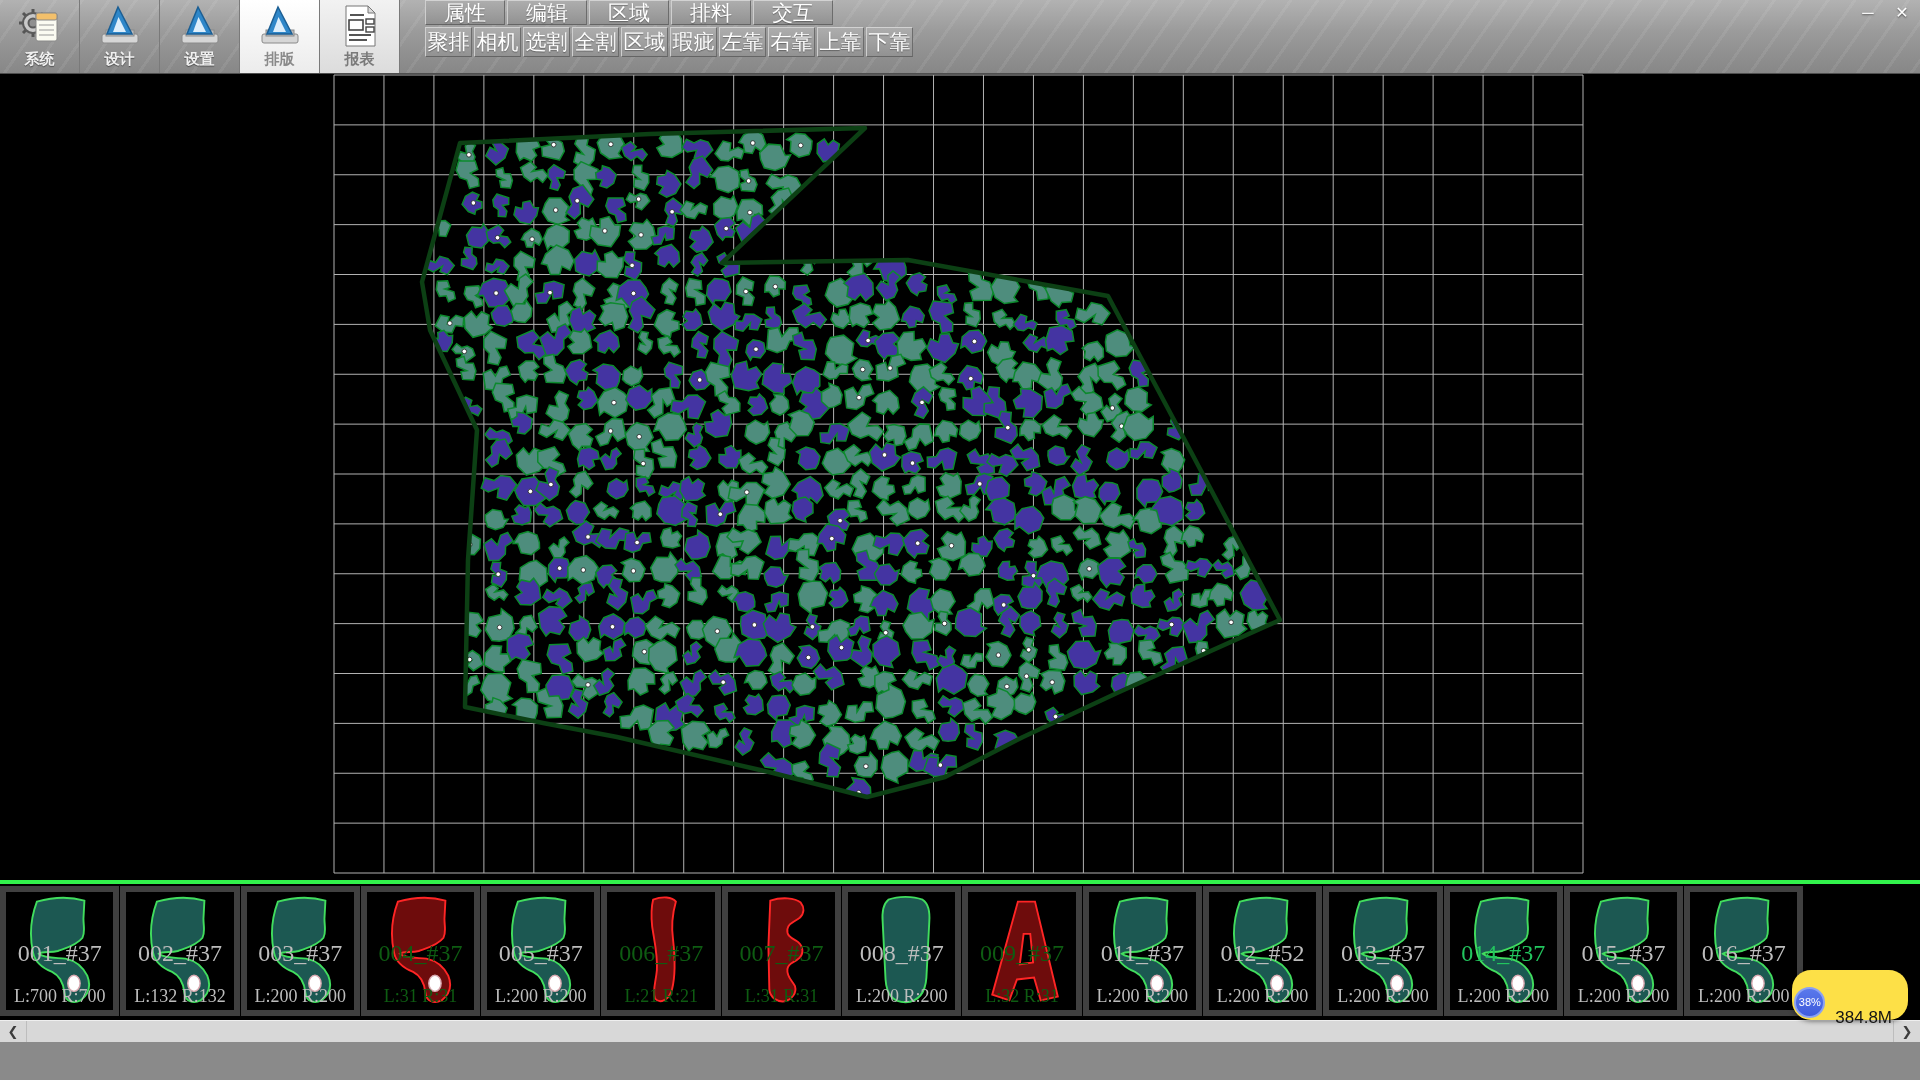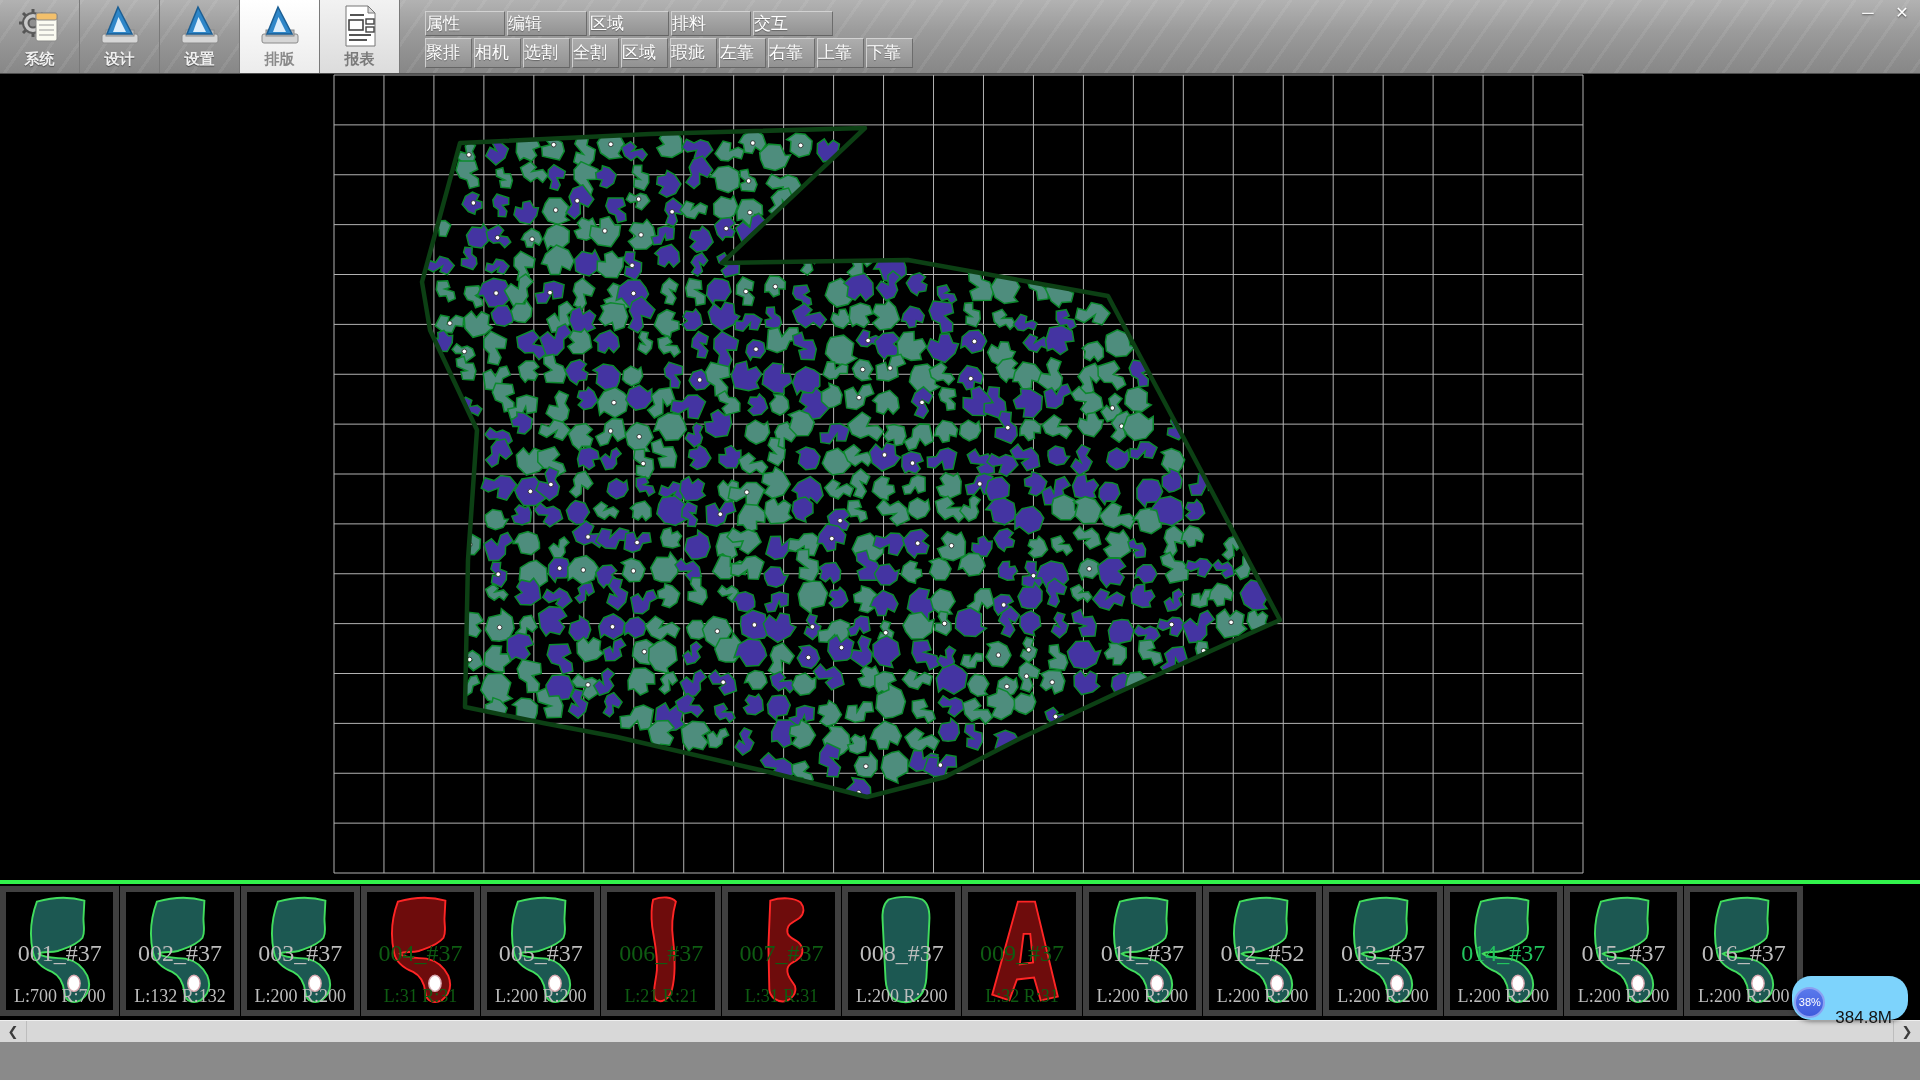--- a/index.html
+++ b/index.html
@@ -18,24 +18,24 @@
     display:flex;flex-direction:column;align-items:center;justify-content:flex-start;cursor:pointer;position:relative;}
   .iconbtn .ic{margin-top:3px;width:46px;height:46px;}
   .iconbtn .lbl{font-size:15px;color:#f0f0f0;text-shadow:0 1px 1px rgba(0,0,0,.45);line-height:20px;font-weight:bold;}
   .iconbtn.active{background:linear-gradient(180deg,#ffffff,#ececec);}
   .iconbtn.active .lbl{color:#8a8a8a;text-shadow:none;}
   .iconbtn.active2{background:linear-gradient(180deg,#f2f2f2,#dcdcdc);}
   .iconbtn.active2 .lbl{color:#7a7a7a;text-shadow:none;}
 
   #menus{position:absolute;left:425px;top:0;}
   .menurow{display:flex;}
-  .mbtn{height:25px;width:80px;margin:11px 2px 0 0;box-sizing:border-box;
+  .mbtn{height:25px;width:80px;margin:0 2px 0 0;box-sizing:border-box;
     background:linear-gradient(180deg,#adadad,#929292);
     border:1px solid;border-color:#d2d2d2 #6c6c6c #646464 #cfcfcf;
-    color:#fff;font-size:17px;line-height:23px;cursor:pointer;
+    color:#fff;font-size:21px;text-align:center;line-height:23px;cursor:pointer;
     text-shadow:0 1px 1px rgba(0,0,0,.35);}
   .mbtn.small{width:47px;height:30px;line-height:28px;margin-top:2px;}
 
   #win-controls{position:absolute;right:4px;top:2px;display:flex;gap:6px;}
   .winbtn{width:28px;height:22px;color:#fff;font-size:16px;font-weight:bold;text-align:center;line-height:22px;
     cursor:pointer;text-shadow:0 1px 2px rgba(0,0,0,.55);}
 
   
   #canvas-wrap{position:absolute;left:0;top:74px;width:1920px;height:806px;background:#000;}
 
@@ -45,22 +45,22 @@
   #tray .cells{position:absolute;left:0;top:6px;height:132px;display:flex;overflow:hidden;width:1920px;}
   .cell{flex:0 0 119.3px;width:119.3px;height:130px;box-sizing:border-box;border:6px solid #404040;
     margin-right:1px;position:relative;background:#000;cursor:pointer;}
   .cell svg{position:absolute;left:10px;top:2px;}
   .cell .pname{position:absolute;left:0;top:48px;width:100%;text-align:center;
     font-family:"Liberation Serif","DejaVu Serif",serif;font-size:24px;letter-spacing:0px;}
   .cell .pcount{position:absolute;left:0;bottom:3px;width:100%;text-align:center;
     font-family:"Liberation Serif","DejaVu Serif",serif;font-size:18px;}
 
   
-  #badge{position:absolute;right:12px;bottom:0px;height:36px;background:#7dd3fc;border-radius:19px;
-    display:flex;align-items:center;padding:8px 16px 0 2px;box-shadow:0 1px 5px rgba(0,0,0,.55);z-index:5;}
+  #badge{position:absolute;right:12px;bottom:0px;height:36px;background:#fde047;border-radius:19px;
+    display:flex;align-items:center;padding:14px 16px 0 2px;box-shadow:0 1px 5px rgba(0,0,0,.55);z-index:5;}
   #badge .pct{width:31px;height:31px;border-radius:50%;background:linear-gradient(180deg,#5a79ec,#3f5bdc);
     border:2px solid #8ba1f2;box-sizing:border-box;color:#fff;font-size:11px;display:flex;
     align-items:center;justify-content:center;}
   #badge .mem{margin-left:10px;font-size:17px;color:#141414;margin-top:32px;}
 
   
   #hscroll{position:absolute;left:0;top:1020px;width:1920px;height:22px;background:#d8d8d8;border-top:1px solid #efefef;box-sizing:border-box;}
   #hscroll .sbtn{position:absolute;top:0;width:26px;height:22px;color:#3c3c3c;font-size:13px;font-weight:bold;
     text-align:center;line-height:21px;cursor:pointer;}
   #hscroll .sbtn.left{left:0;border-right:1px solid #bdbdbd;}

